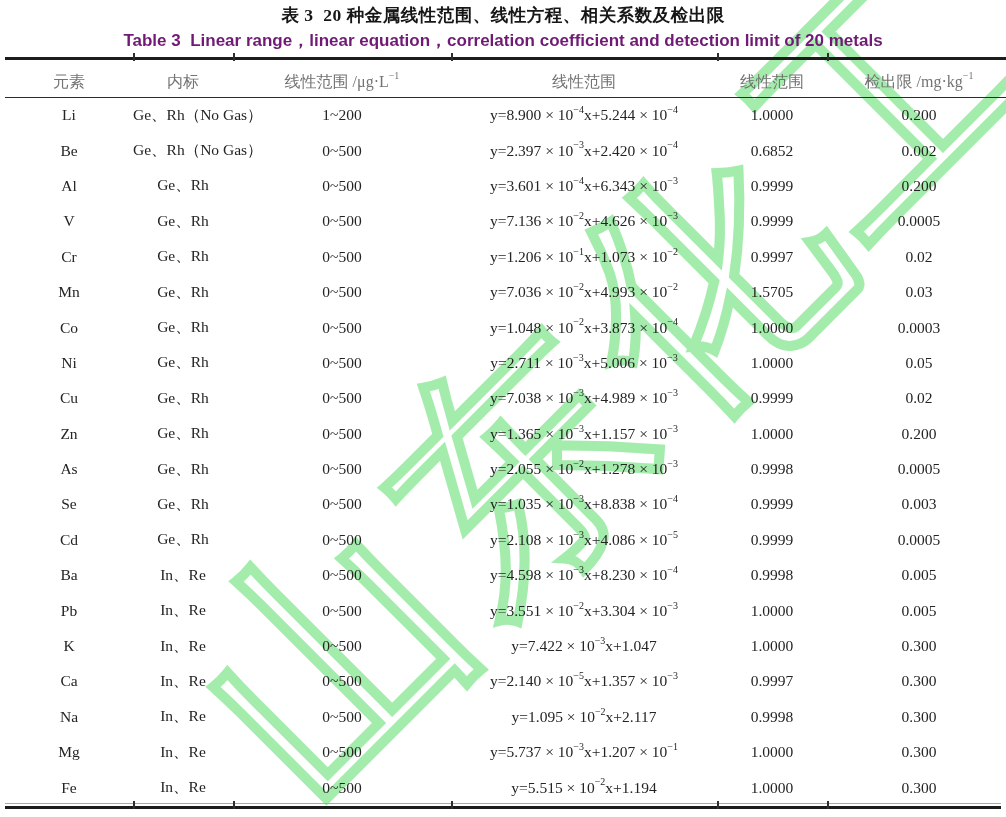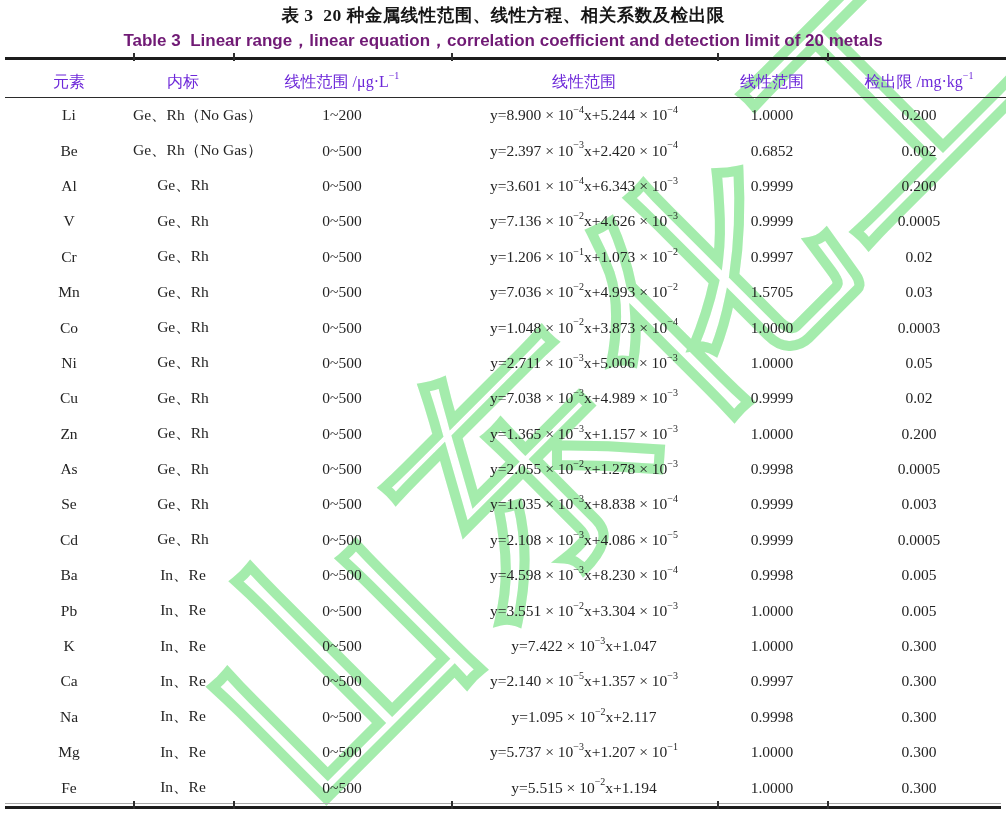--- a/index.html
+++ b/index.html
@@ -21,21 +21,21 @@
     font-weight:bold; font-size:17px; white-space:pre; z-index:2; color:#701a75;
   }
   table.metals {
     position:absolute; top:57px; left:5px; width:996px;
     border-collapse:collapse; table-layout:fixed; z-index:1;
     border-top:3px solid #1c1c1c; background:transparent;
   }
   table.metals thead th {
     height:39px; font-weight:normal; font-size:16px; text-align:center;
     vertical-align:middle; border-bottom:1.4px solid #2b2b2b; padding-top:7px;
-    color:#6d28d9;
+    color:#737373;
   }
   table.metals tbody td {
     height:35.4px; font-size:15.5px; text-align:center; vertical-align:middle;
     color:#242424; white-space:nowrap;
   }
   sup { font-size:10px; position:relative; top:-1px; vertical-align:super; line-height:0; }
   .rule { position:absolute; left:5px; width:996px; z-index:2; }
   .rule-gray  { top:803px; height:1px; background:#a9a9a9; }
   .rule-black { top:806px; height:3px; background:#1c1c1c; }
   .tick { position:absolute; width:2px; height:8px; background:#2e2e2e; z-index:3; }

